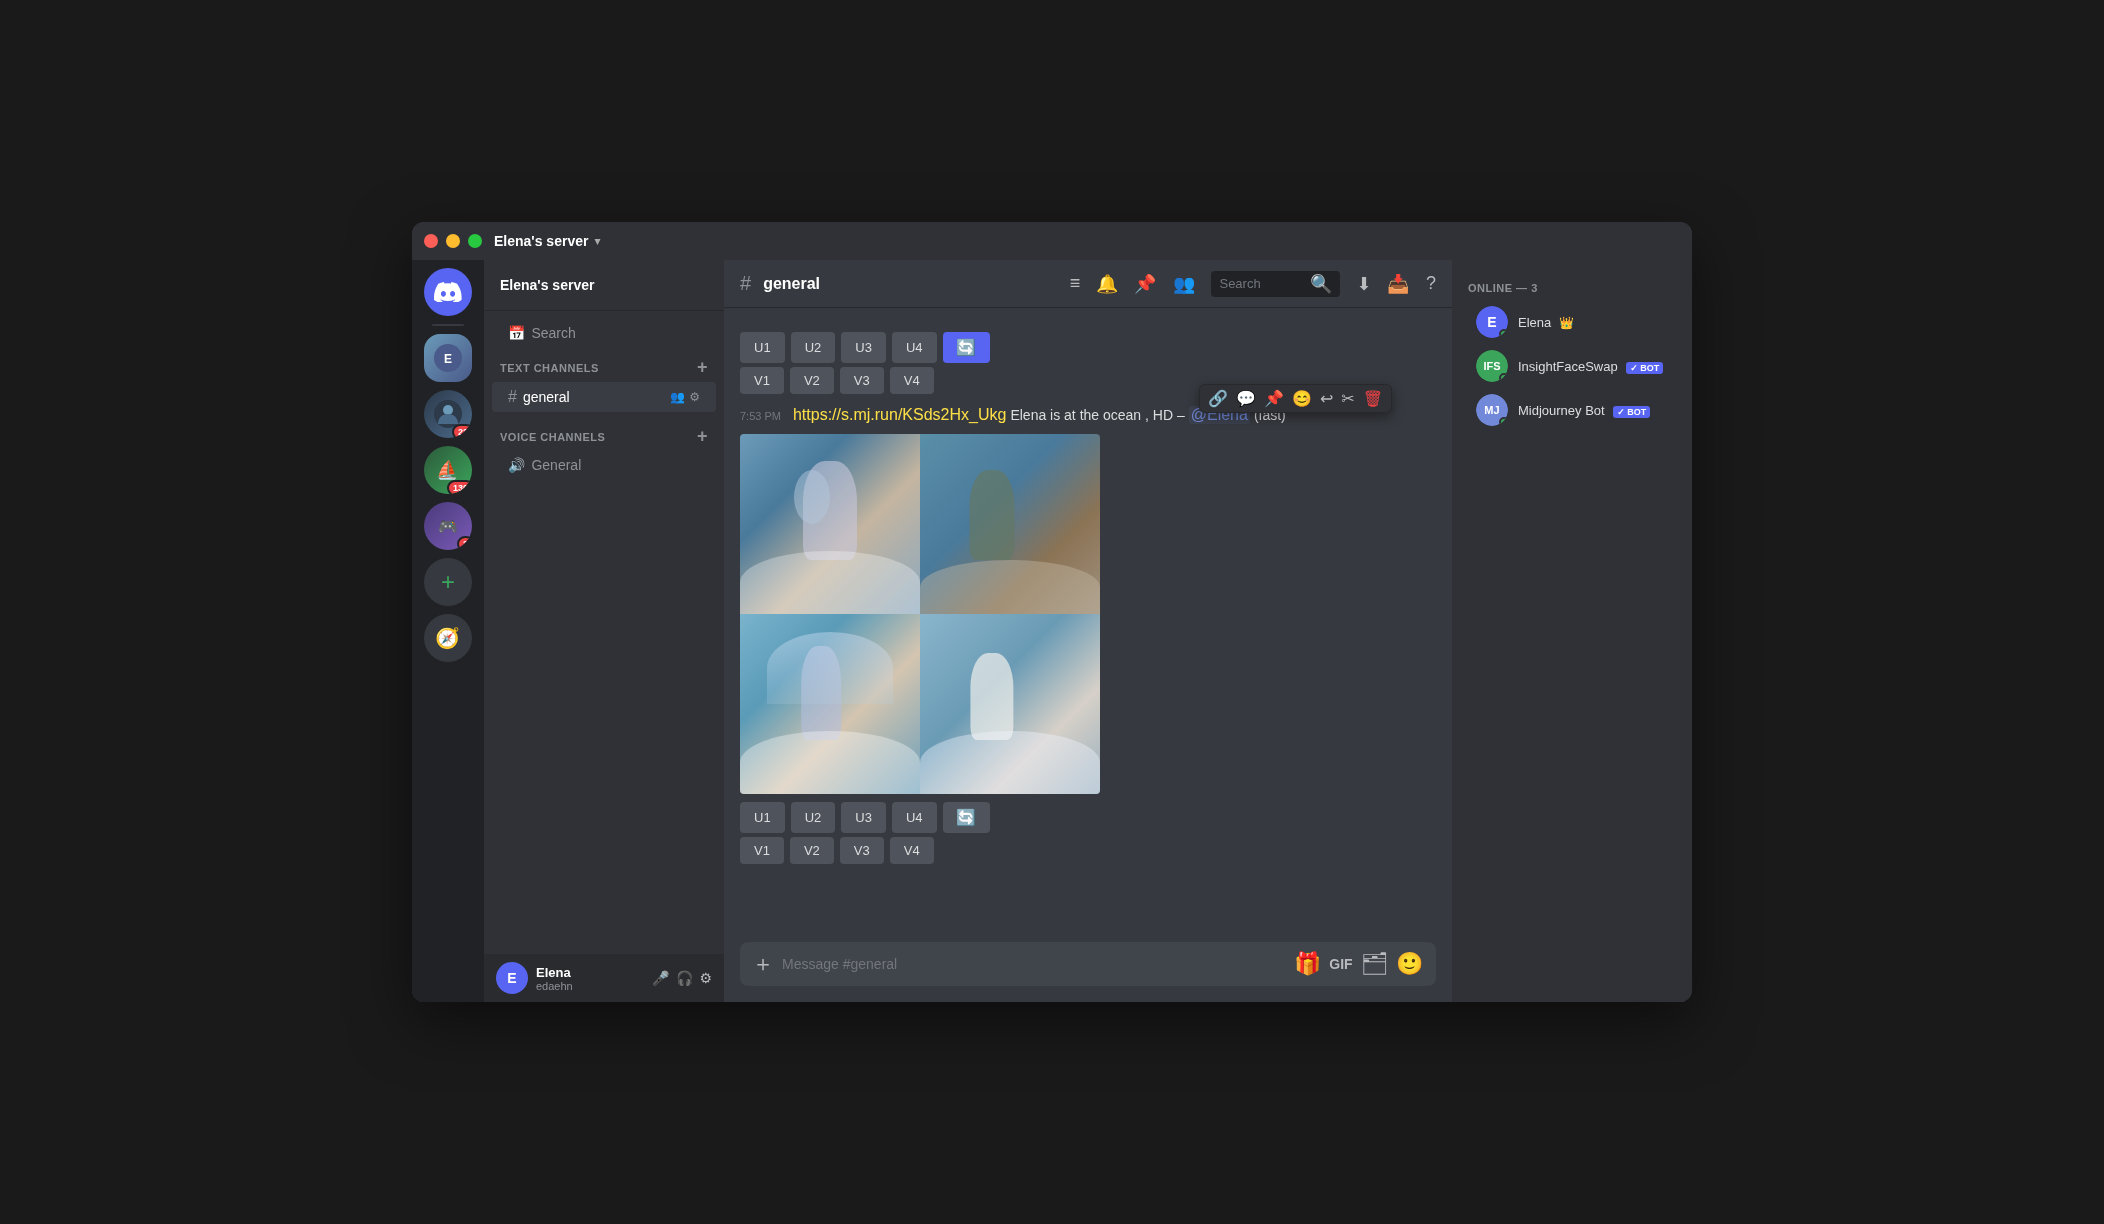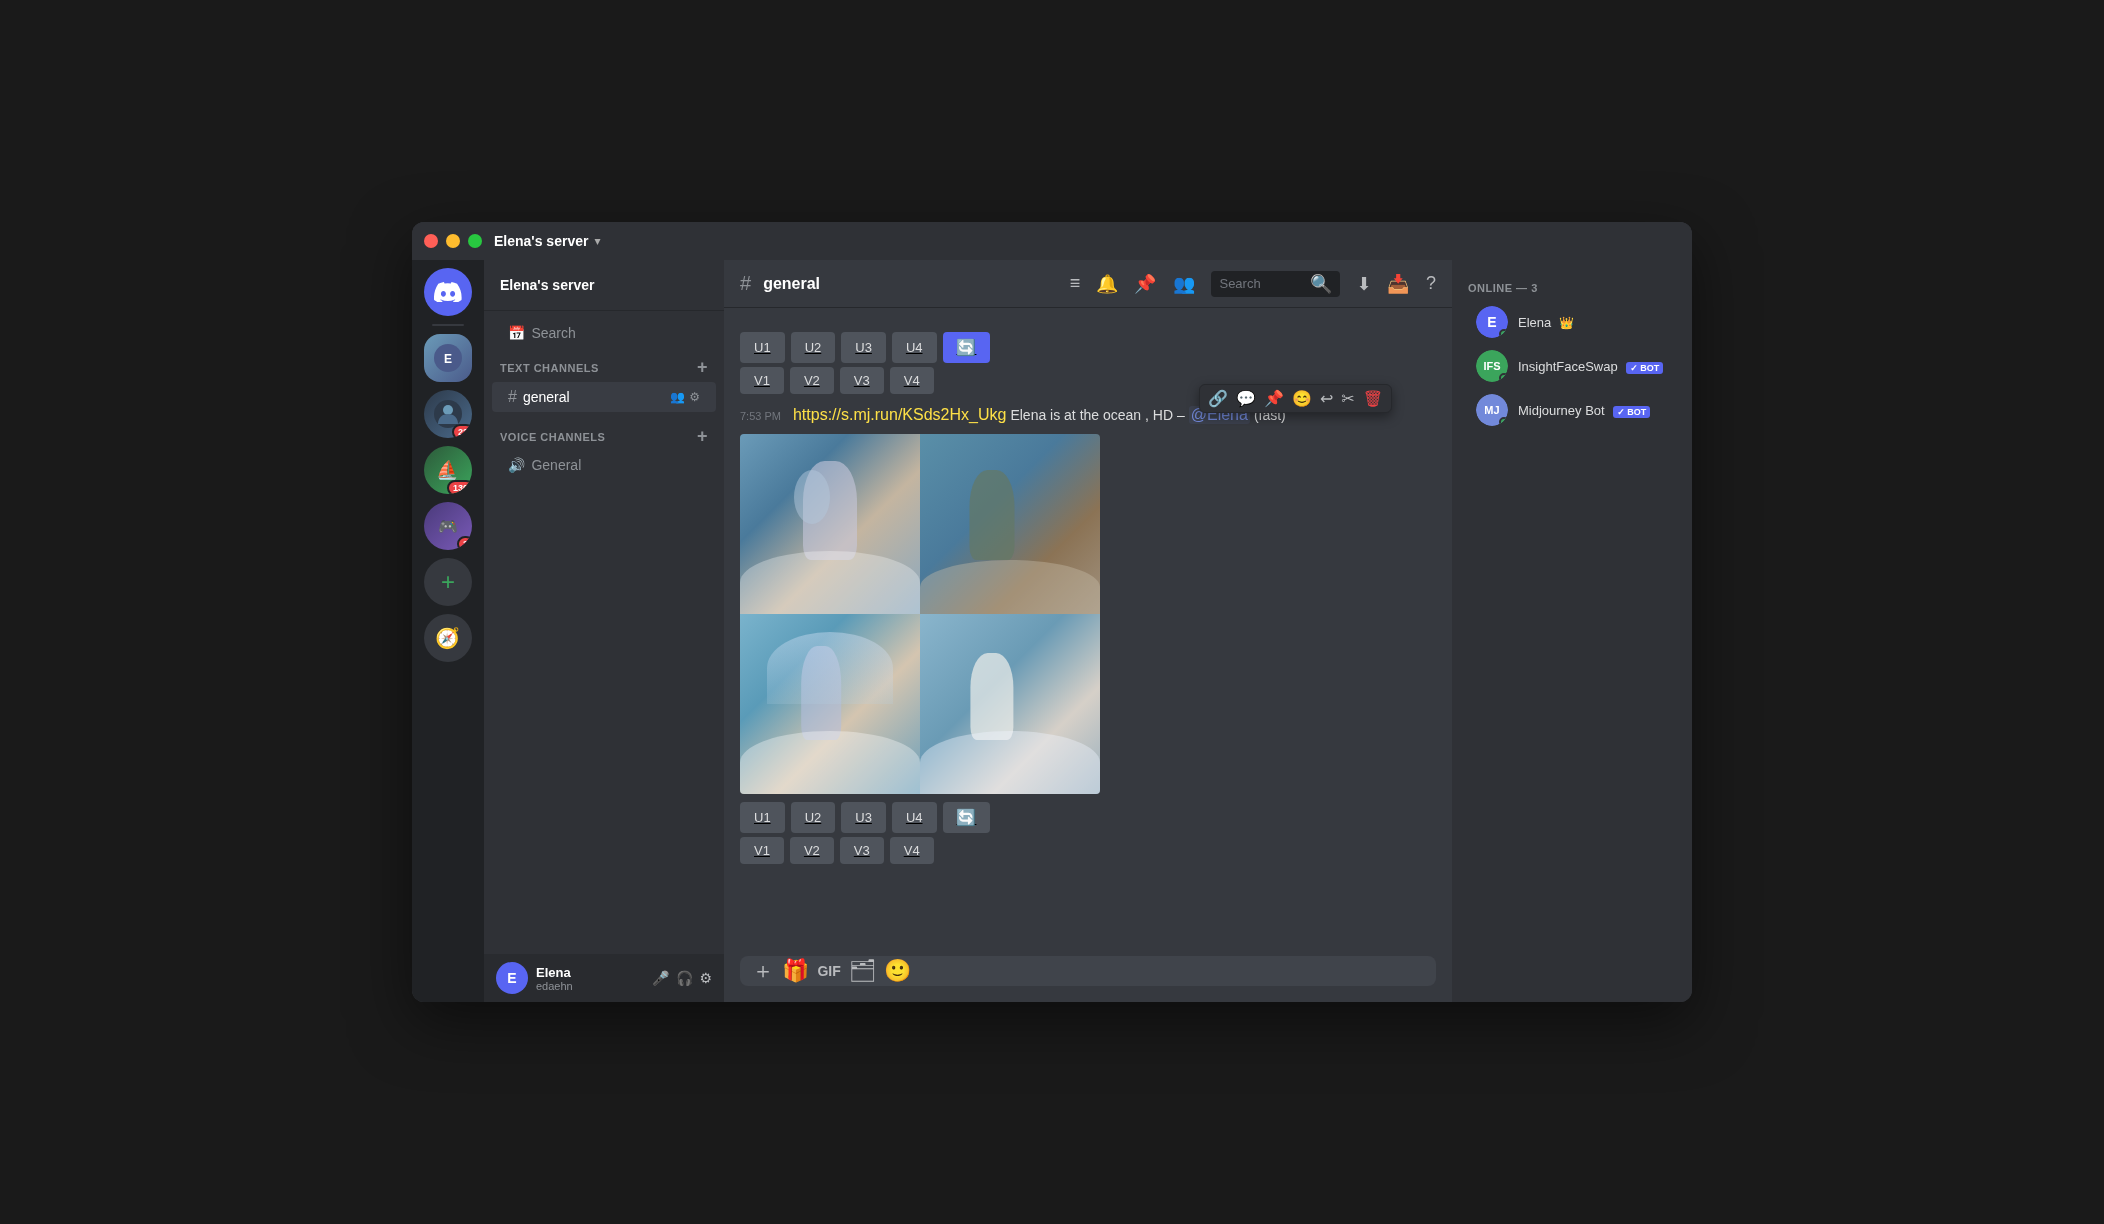--- a/index.html
+++ b/index.html
@@ -305,21 +305,20 @@
       height: 35%;
       background: rgba(255,255,255,0.3);
       border-radius: 50% 50% 0 0;
     }
     
     .action-buttons {
       display: flex;
       gap: 6px;
       margin: 4px 0;
       flex-wrap: wrap;
-      text-decoration: underline;
     }
     .action-btn {
       background: #4f545c;
       color: #dcddde;
       border: none;
       border-radius: 4px;
       padding: 6px 14px;
       font-size: 13px;
       cursor: pointer;
       font-weight: 500;
@@ -651,20 +650,21 @@
             <button class="action-btn">V2</button>
             <button class="action-btn">V3</button>
             <button class="action-btn">V4</button>
           </div>
         </div>
       </div>
 
       <div class="chat-input-area">
         <div class="chat-input-box">
           <span class="input-plus">＋</span>
+          <input type="text" placeholder="Message #general" style="">
           <span class="input-action">🎁</span>
           <span class="input-action" style="font-size:14px;font-weight:700;color:#b9bbbe;">GIF</span>
           <span class="input-action">🗂</span>
           <span class="input-action">🙂</span>
         </div>
       </div>
     </div>
 
     <div class="members-sidebar">
       <div class="members-section-header">ONLINE — 3</div>

